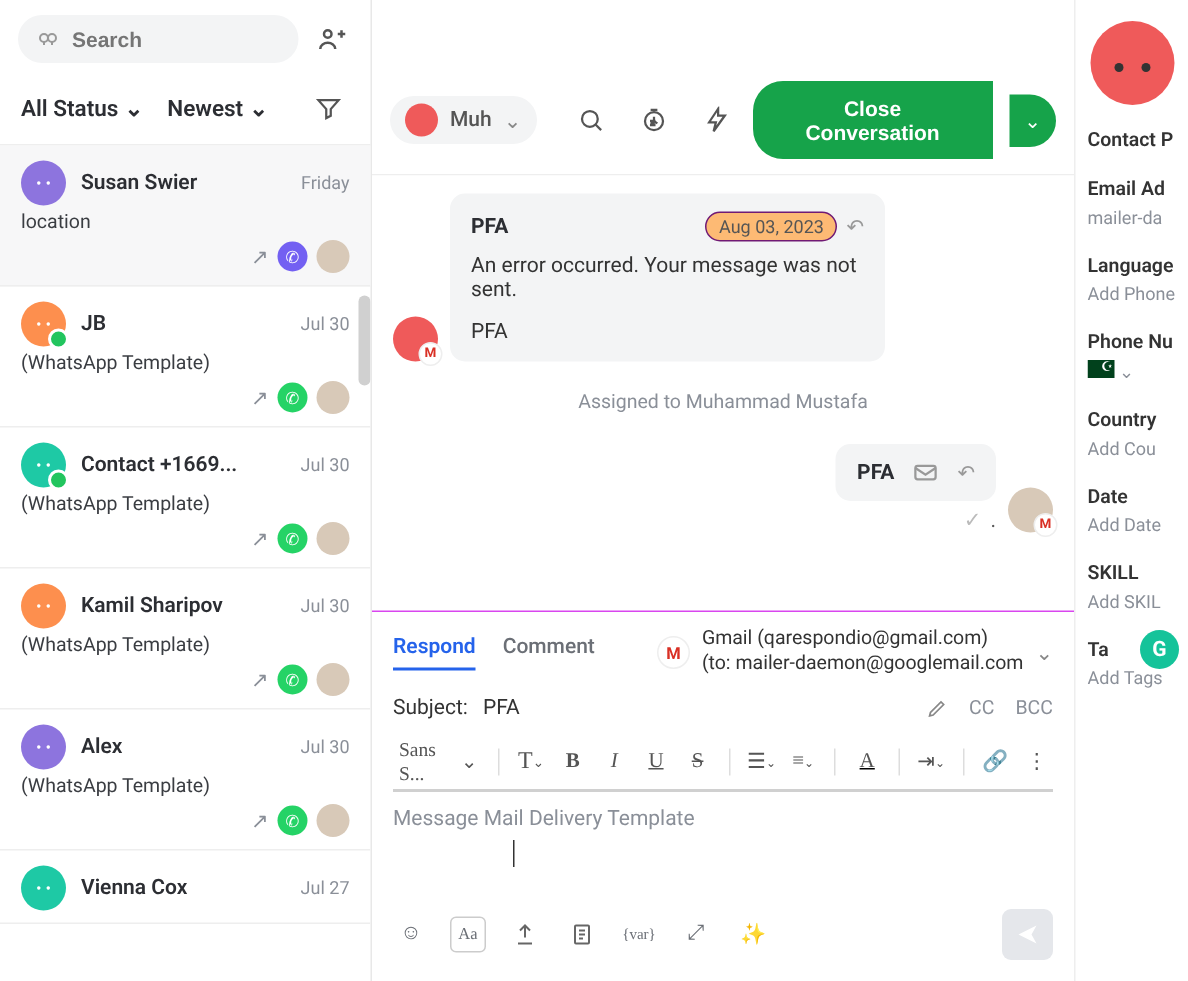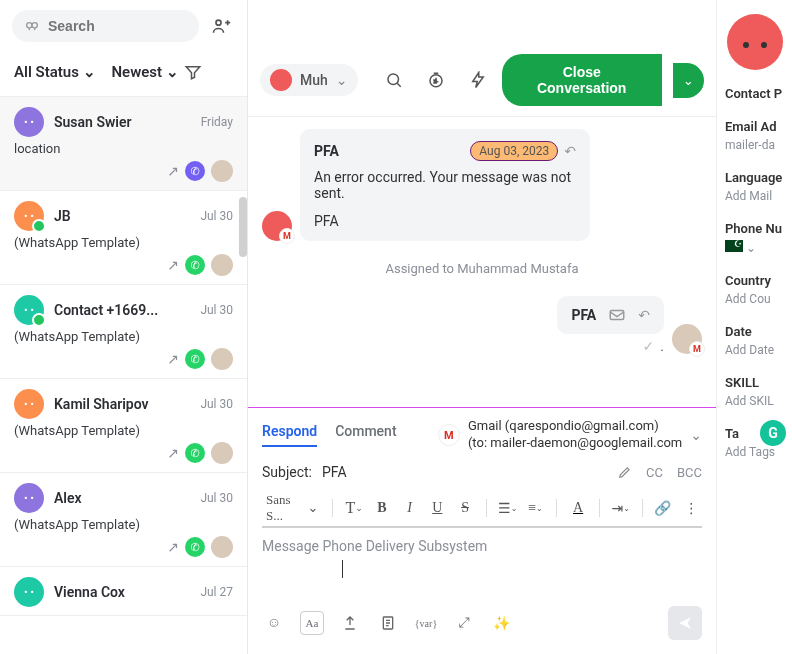--- a/index.html
+++ b/index.html
@@ -5,21 +5,21 @@
 * { box-sizing: border-box; margin: 0; padding: 0; }
 body { font-family: -apple-system, BlinkMacSystemFont, "Segoe UI", Roboto, sans-serif; font-size: 14px; color: #2c2e33; width: 792px; height: 654px; overflow: hidden; background: #fff; }
 .app { display: flex; height: 654px; }
 
 
 .sidebar { width: 248px; border-right: 1px solid #e8e8e8; display: flex; flex-direction: column; background: #fff; }
 .search-row { display: flex; align-items: center; padding: 10px 12px; gap: 8px; }
 .search-box { flex: 1; display: flex; align-items: center; gap: 8px; background: #f3f4f5; border-radius: 18px; padding: 8px 12px; }
 .search-box input { border: none; background: transparent; outline: none; font-size: 14px; color: #888; width: 100%; font-weight: bold; }
 .icon-btn { width: 28px; height: 28px; display: flex; align-items: center; justify-content: center; cursor: pointer; color: #6b6f76; }
-.filter-row { display: flex; align-items: center; padding: 6px 14px 10px; }
+.filter-row { display: flex; align-items: center; justify-content: space-between; padding: 6px 14px 10px; }
 .filter-left { display: flex; gap: 16px; }
 .filter-drop { font-weight: 600; font-size: 15px; color: #2c2e33; display: flex; align-items: center; gap: 4px; cursor: pointer; }
 .conv-list { flex: 1; overflow-y: auto; border-top: 1px solid #eee; }
 .conv-item { padding: 10px 14px 8px; border-bottom: 1px solid #eee; cursor: pointer; }
 .conv-item:first-child { background: #f7f7f8; }
 .conv-top { display: flex; align-items: center; gap: 10px; }
 .avatar { width: 30px; height: 30px; border-radius: 50%; background: #8d74de; position: relative; flex-shrink: 0; display: flex; align-items: center; justify-content: center; }
 .avatar.purple { background: #8d74de; }
 .avatar.orange { background: #fd8f4e; }
 .avatar.teal { background: #1ec9a5; }
@@ -356,21 +356,21 @@
         <div class="tb-btn">≡<span style="font-size:8px">⌄</span></div>
         <div class="tb-sep"></div>
         <div class="tb-btn" style="text-decoration:underline;text-decoration-color:#000">A</div>
         <div class="tb-sep"></div>
         <div class="tb-btn">⇥<span style="font-size:8px">⌄</span></div>
         <div class="tb-sep"></div>
         <div class="tb-btn">🔗</div>
         <div class="tb-btn">⋮</div>
       </div>
       <div class="editor">
-        <span>Message Phone Delivery Subsystem</span>
+        <span>Message Mail Delivery Template</span>
         <br><span style="display:inline-block;width:2px;height:18px;border-left:1px solid #333;margin-left:80px;margin-top:6px"></span>
       </div>
       <div class="compose-footer">
         <div class="tb-btn">☺</div>
         <div class="tb-btn" style="border:1px solid #ccc;border-radius:4px;font-size:11px">Aa</div>
         <div class="tb-btn">
             <svg width="16" height="16" viewBox="0 0 24 24" fill="none" stroke="#666" stroke-width="2">
               <path d="M12 3v12M7 8l5-5 5 5M5 21h14"></path>
             </svg>
           </div>
@@ -396,21 +396,21 @@
     <div class="big-av"></div>
     <div class="rsec">
         <div class="rlabel">Contact P</div>
       </div>
     <div class="rsec">
       <div class="rlabel">Email Ad</div>
       <div class="rval">mailer-da</div>
     </div>
     <div class="rsec">
       <div class="rlabel">Language</div>
-      <div class="rval">Add Mail</div>
+      <div class="rval">Add Phone</div>
     </div>
     <div class="rsec">
       <div class="rlabel">Phone Nu</div>
       <div class="rval"><span class="flag"></span> ⌄</div>
     </div>
     <div class="rsec">
       <div class="rlabel">Country</div>
       <div class="rval">Add Cou</div>
     </div>
     <div class="rsec">

